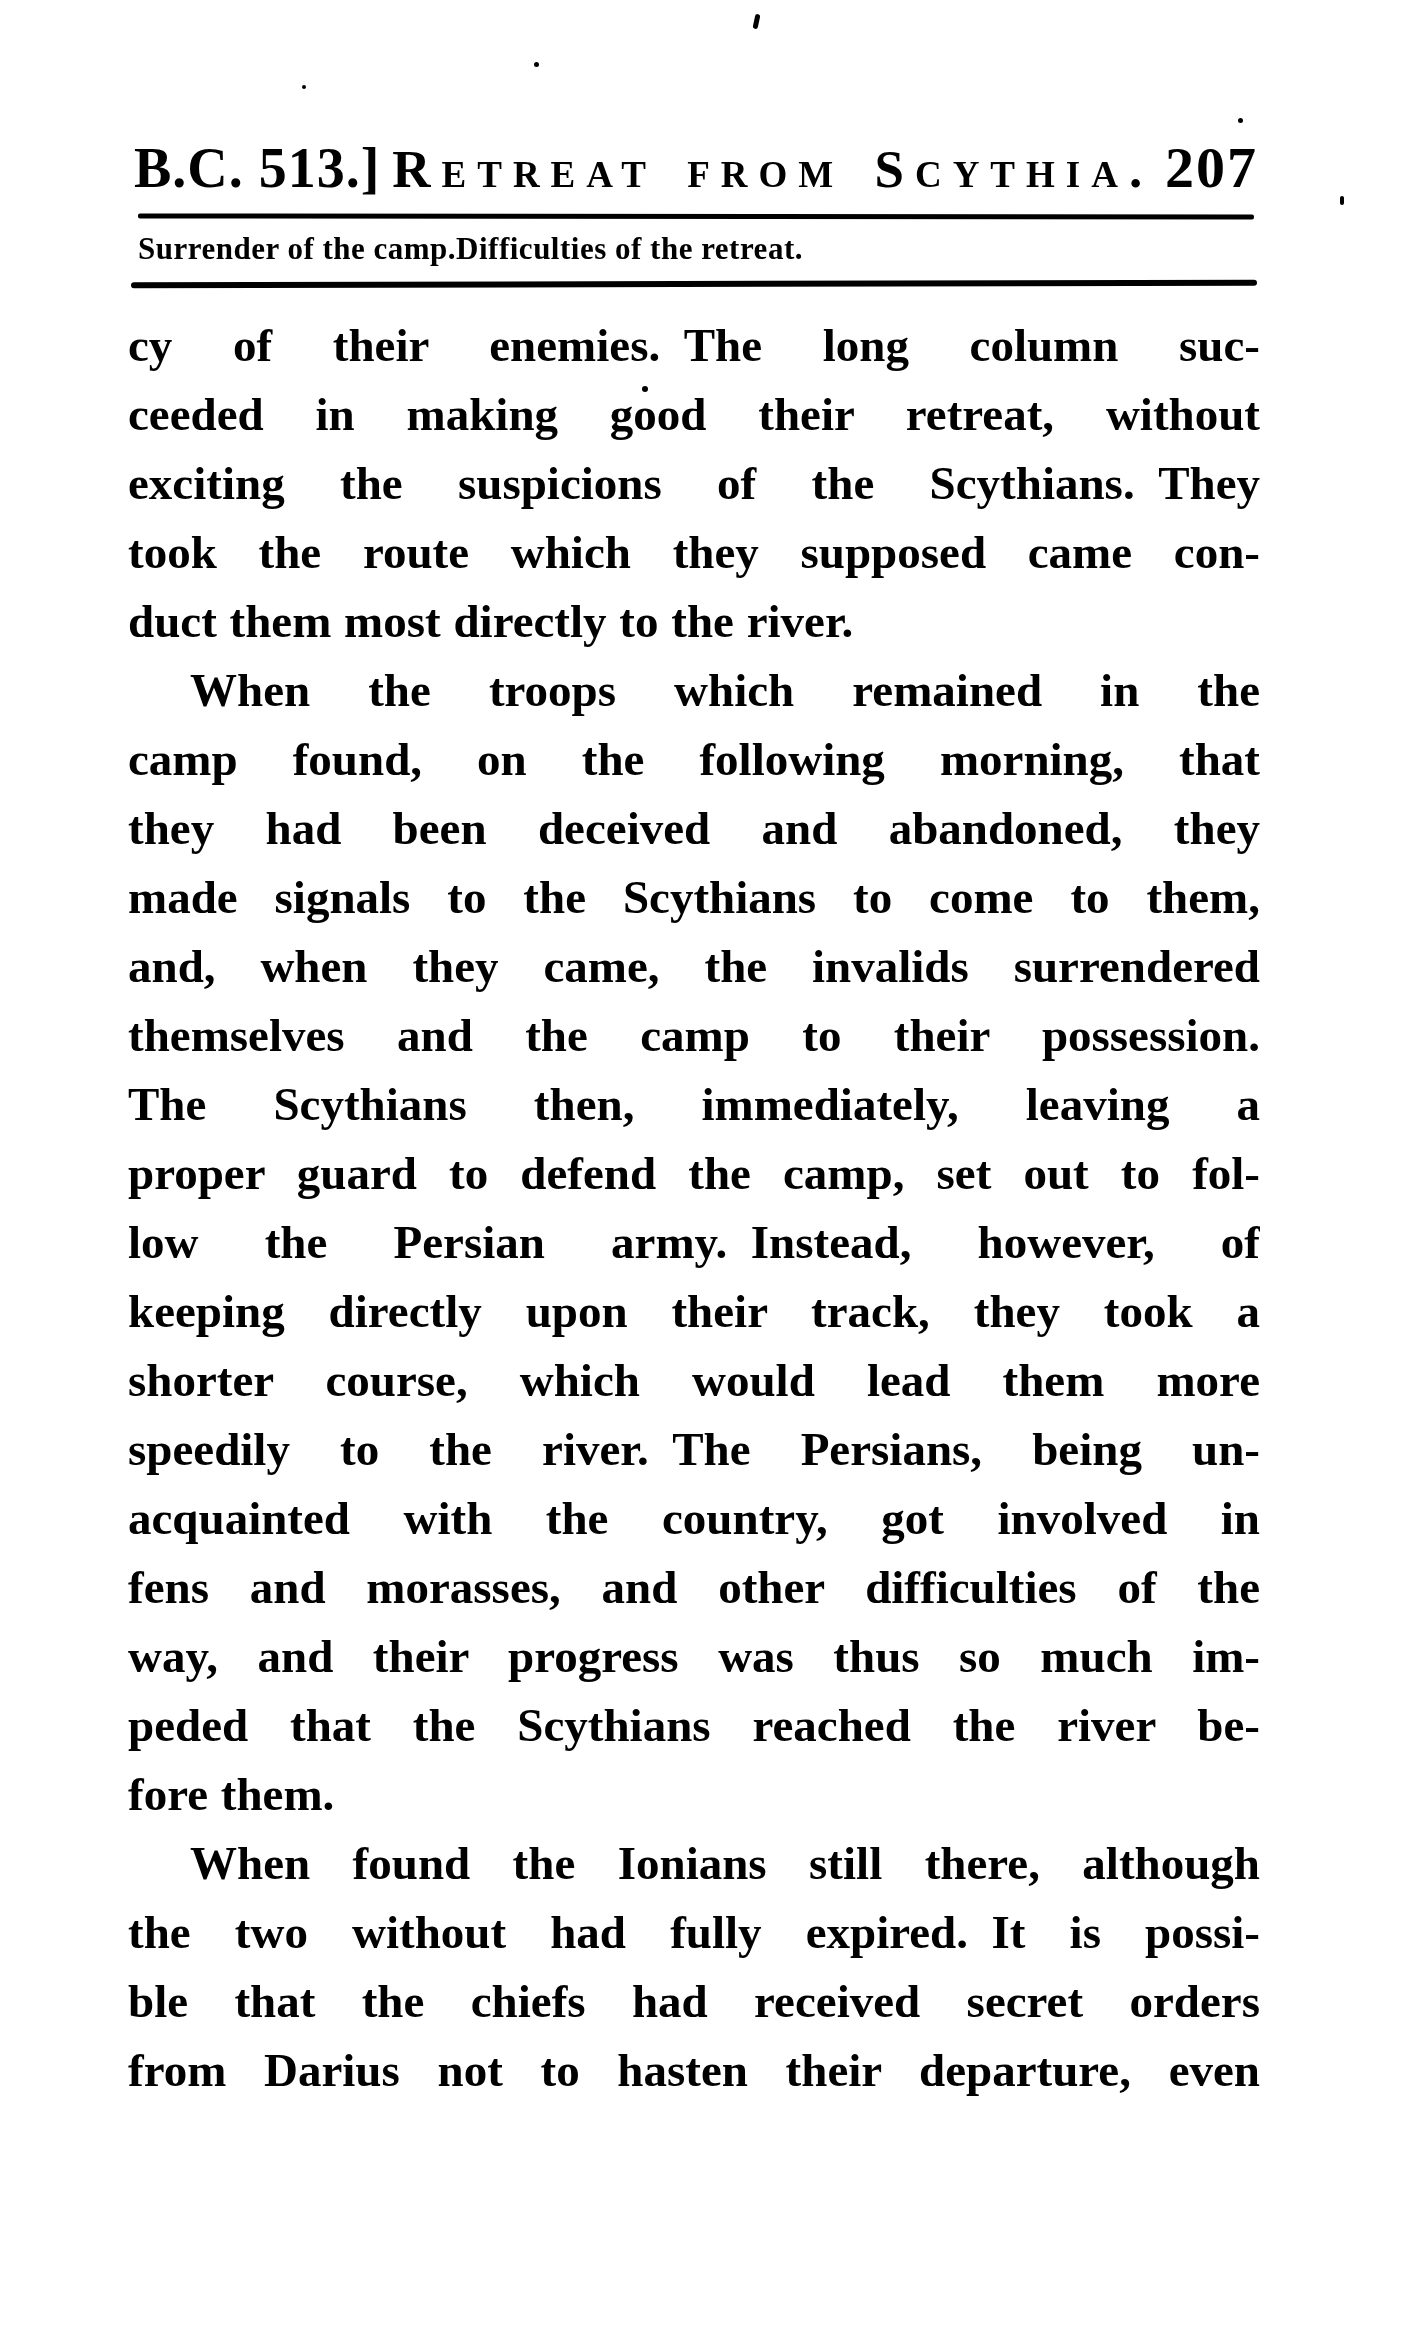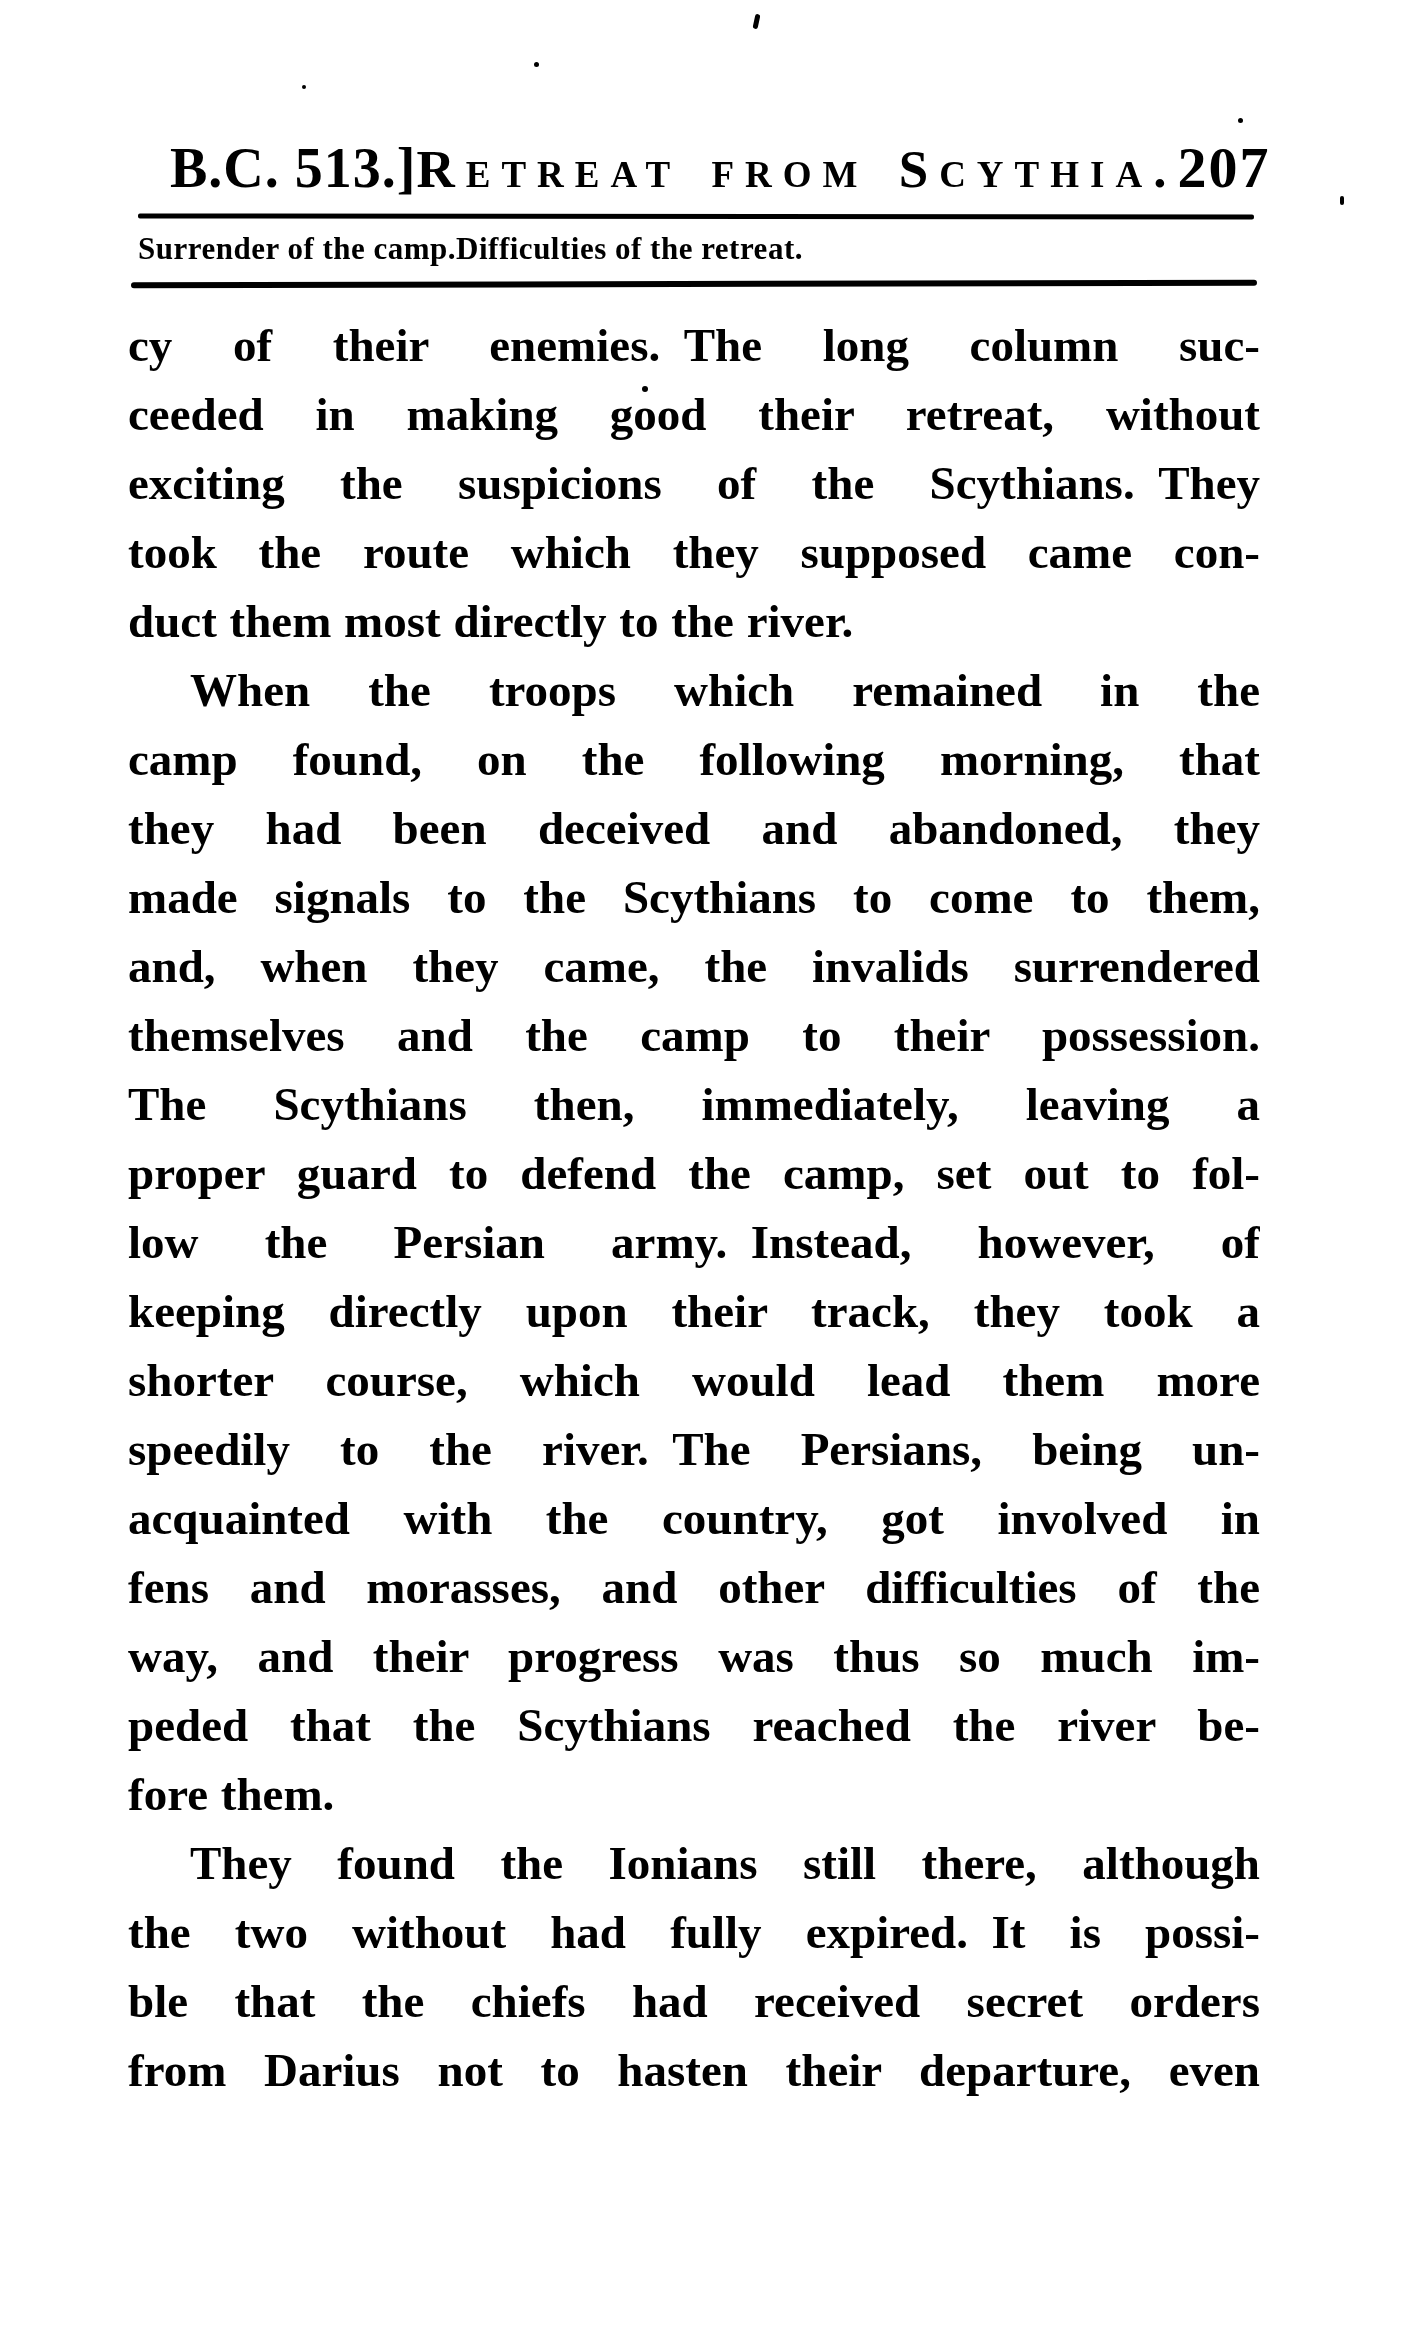--- a/index.html
+++ b/index.html
@@ -24,21 +24,20 @@
     width: 1124px;
     display: flex;
     justify-content: space-between;
     align-items: baseline;
     white-space: nowrap;
   }
   .era {
     font-size: 56px;
     font-weight: 700;
     letter-spacing: 1px;
-    margin-left: 36px;
   }
   .title {
     font-size: 53px;
     font-weight: 700;
     font-variant: small-caps;
     letter-spacing: 11px;
     word-spacing: 6px;
     text-align: center;
   }
   .pagenum {
@@ -152,21 +151,21 @@
       <div class="body-line">proper guard to defend the camp, set out to fol-</div>
       <div class="body-line">low the Persian army. Instead, however, of</div>
       <div class="body-line">keeping directly upon their track, they took a</div>
       <div class="body-line">shorter course, which would lead them more</div>
       <div class="body-line">speedily to the river. The Persians, being un-</div>
       <div class="body-line">acquainted with the country, got involved in</div>
       <div class="body-line">fens and morasses, and other difficulties of the</div>
       <div class="body-line">way, and their progress was thus so much im-</div>
       <div class="body-line">peded that the Scythians reached the river be-</div>
       <div class="body-line flush">fore them.</div>
-      <div class="body-line indent">They found the Ionians still there, although</div>
+      <div class="body-line indent">When found the Ionians still there, although</div>
       <div class="body-line">the two without had fully expired. It is possi-</div>
       <div class="body-line">ble that the chiefs had received secret orders</div>
       <div class="body-line">from Darius not to hasten their departure, even</div>
     </div>
 
   <div class="speck s1"></div>
   <div class="speck s2"></div>
   <div class="speck s3"></div>
   <div class="speck s4"></div>
   <div class="speck s5"></div>

